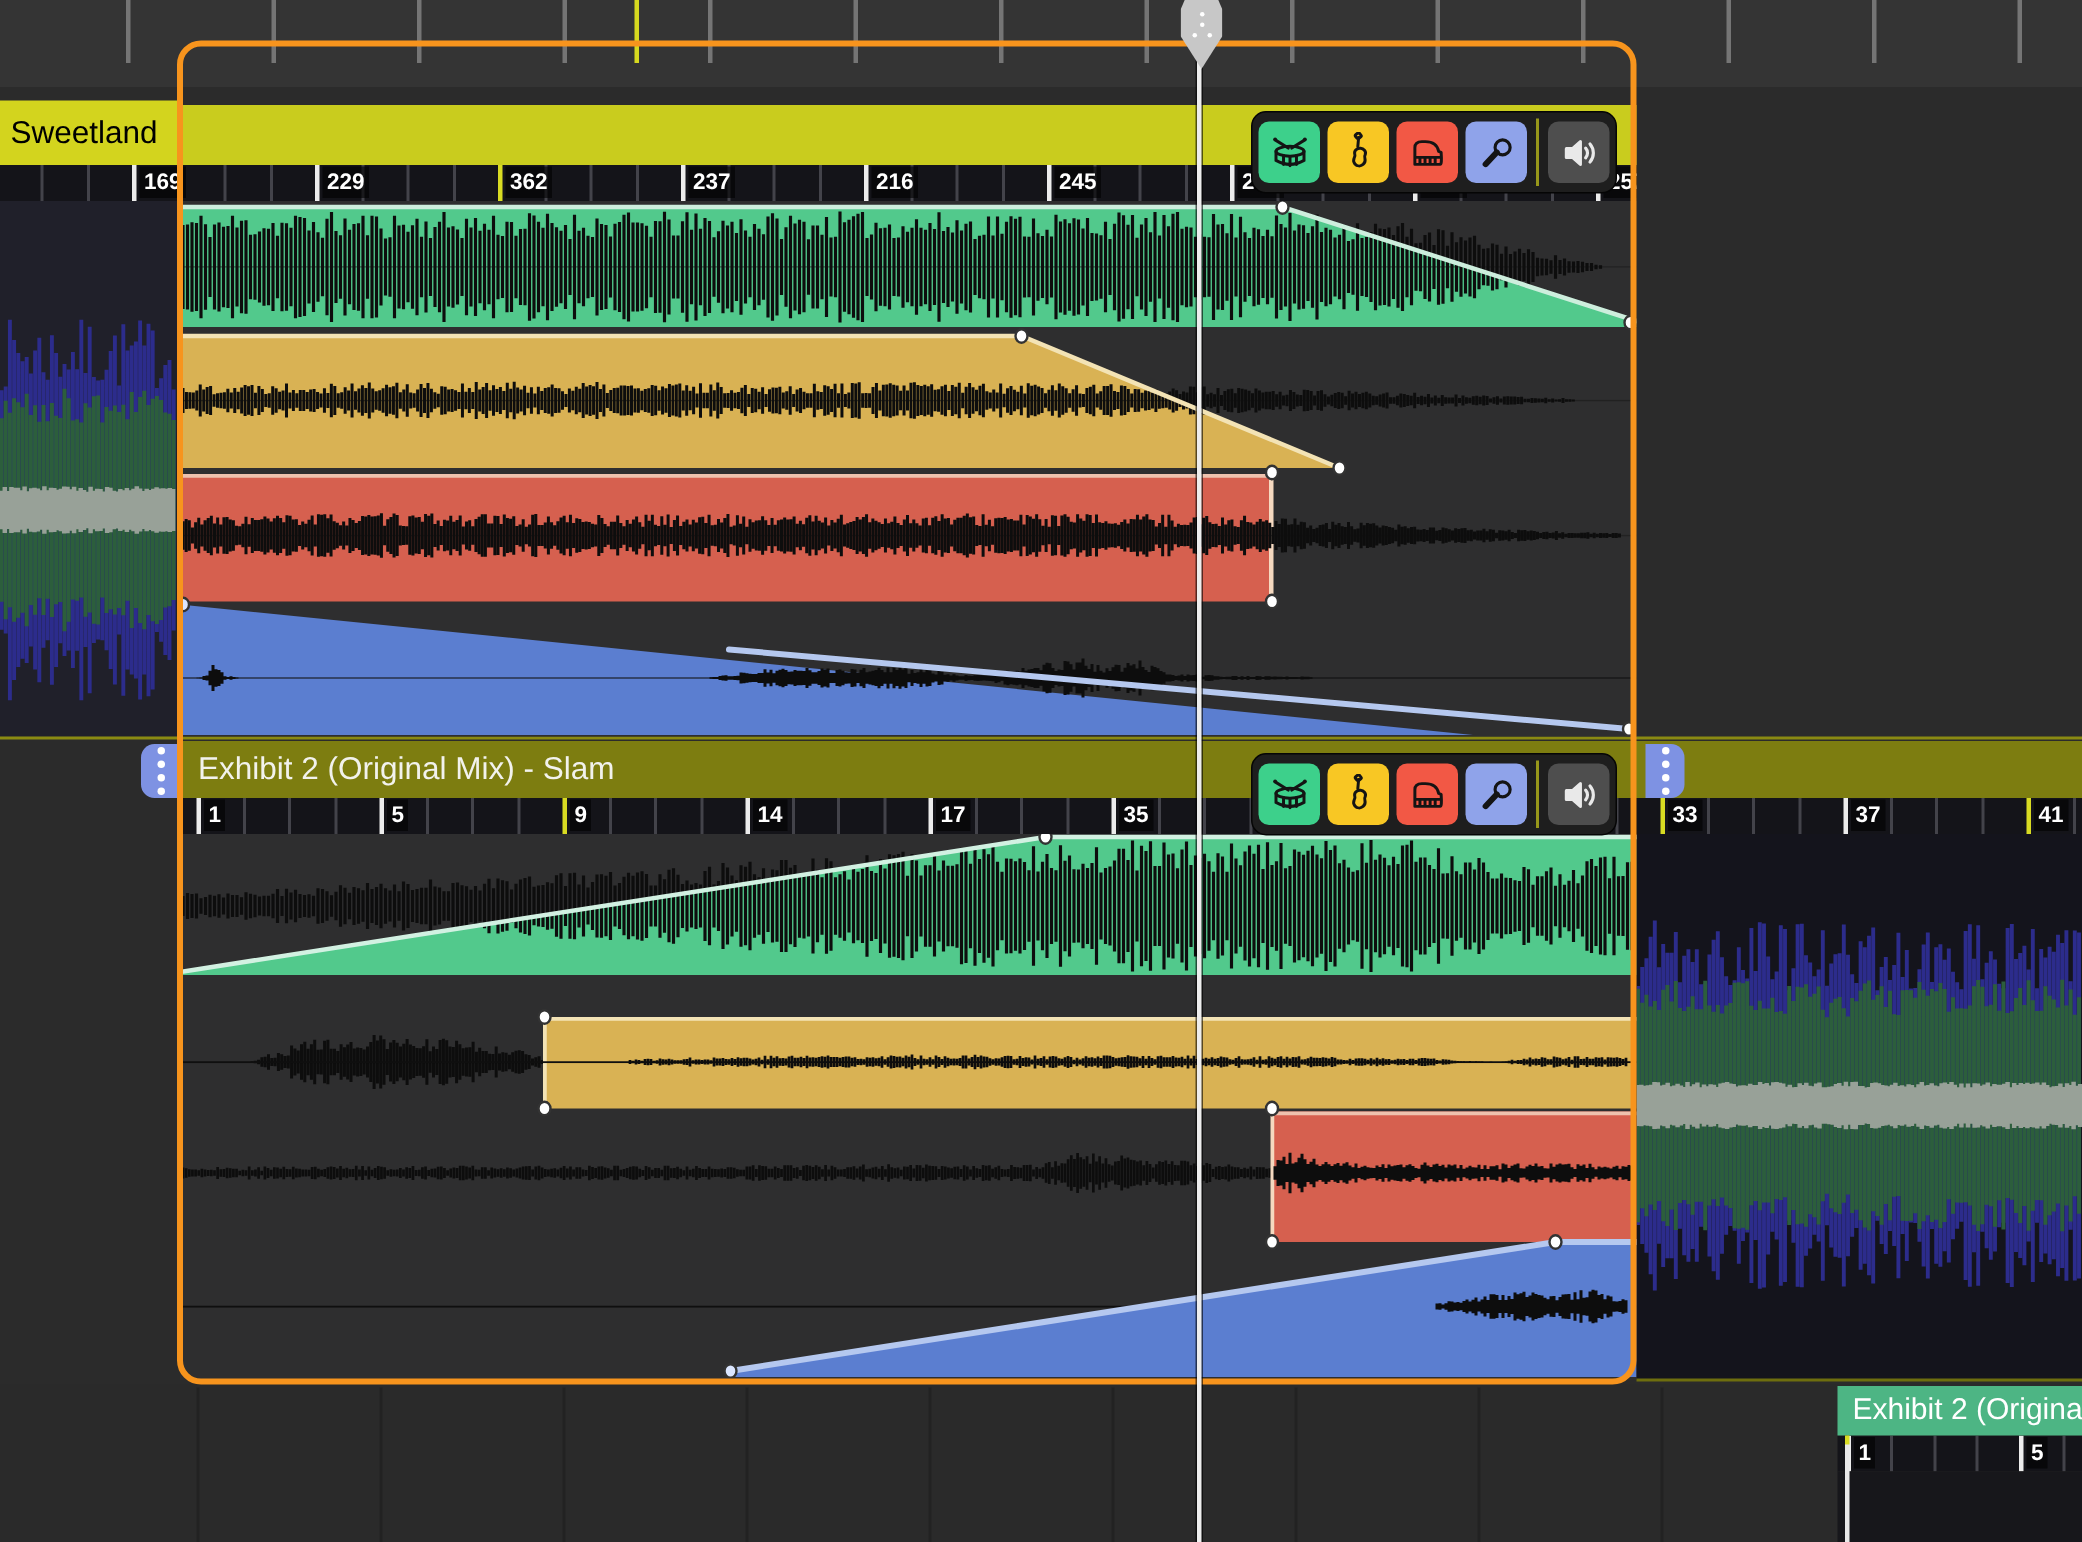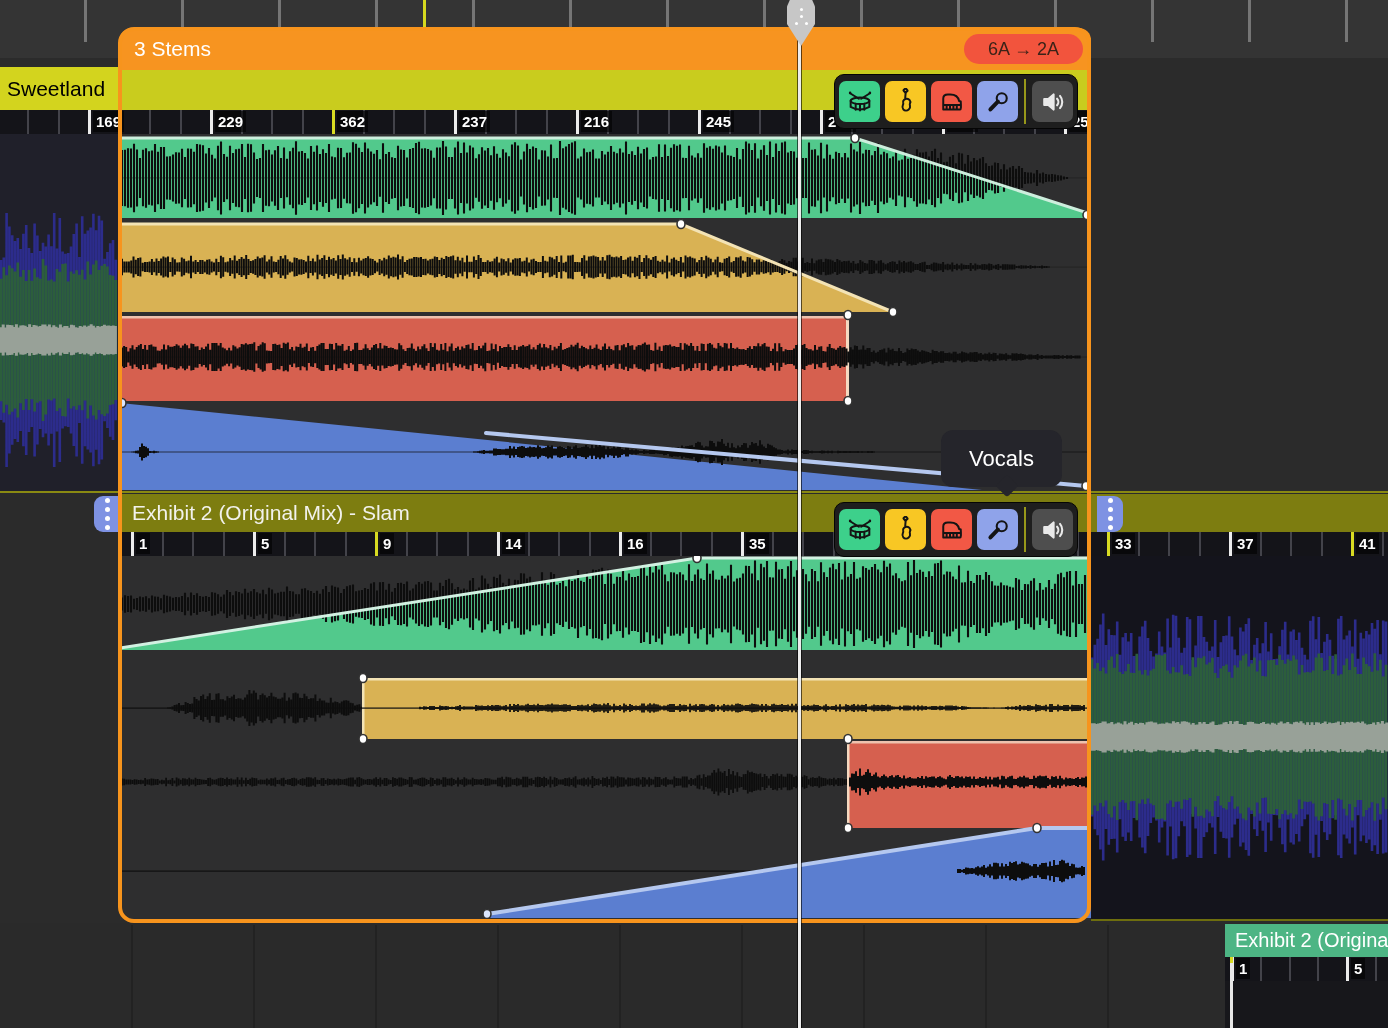--- a/index.html
+++ b/index.html
@@ -154,21 +154,21 @@
       <div class="r-min" style="left: 1261.5px;"></div>
       <div class="r-maj" style="left: 11px;"></div>
       <div class="r-lab" style="left: 16px;">1</div>
       <div class="r-maj" style="left: 133px;"></div>
       <div class="r-lab" style="left: 138px;">5</div>
       <div class="r-maj yellow" style="left: 255px;"></div>
       <div class="r-lab" style="left: 260px;">9</div>
       <div class="r-maj" style="left: 377px;"></div>
       <div class="r-lab" style="left: 382px;">14</div>
       <div class="r-maj" style="left: 499px;"></div>
-      <div class="r-lab" style="left: 504px;">16</div>
+      <div class="r-lab" style="left: 504px;">17</div>
       <div class="r-maj" style="left: 621px;"></div>
       <div class="r-lab" style="left: 626px;">35</div>
       <div class="r-maj" style="left: 743px;"></div>
       <div class="r-lab" style="left: 748px;">25</div>
       <div class="r-maj" style="left: 865px;"></div>
       <div class="r-lab" style="left: 870px;">29</div>
       <div class="r-maj yellow" style="left: 987px;"></div>
       <div class="r-lab" style="left: 992px;">33</div>
       <div class="r-maj" style="left: 1109px;"></div>
       <div class="r-lab" style="left: 1114px;">37</div>
@@ -198,24 +198,20 @@
         <ellipse cx="728" cy="272" rx="4" ry="4.5" fill="#fff" stroke="#333" stroke-width="1.6"></ellipse>
         <rect x="0" y="314.5" width="971" height="1.2" fill="#0f0f0f" opacity="1"></rect>
         <path d="M367,358 L917,272 L971,272 L971,362 L367,362 Z" fill="#5b7ed0"></path>
         <path d="M838.0,313.0V317.0M840.0,312.9V317.1M842.0,313.7V316.3M844.0,312.9V317.1M846.0,311.5V318.5M848.0,311.7V318.3M850.0,312.3V317.7M852.0,312.0V318.0M854.0,312.5V317.5M856.0,311.3V318.7M858.0,310.3V319.7M860.0,311.6V318.4M862.0,310.5V319.5M864.0,309.0V321.0M866.0,311.7V318.3M868.0,310.4V319.6M870.0,308.3V321.7M872.0,310.6V319.4M874.0,306.8V323.2M876.0,306.8V323.2M878.0,307.3V322.7M880.0,310.6V319.4M882.0,307.3V322.7M884.0,310.6V319.4M886.0,308.0V322.0M888.0,310.0V320.0M890.0,305.7V324.3M892.0,306.9V323.1M894.0,306.1V323.9M896.0,305.2V324.8M898.0,308.6V321.4M900.0,307.7V322.3M902.0,305.7V324.3M904.0,306.6V323.4M906.0,307.3V322.7M908.0,307.6V322.4M910.0,309.2V320.8M912.0,310.2V319.8M914.0,308.1V321.9M916.0,308.0V322.0M918.0,310.8V319.2M920.0,308.7V321.3M922.0,307.0V323.0M924.0,306.9V323.1M926.0,306.7V323.3M928.0,310.5V319.5M930.0,305.5V324.5M932.0,310.1V319.9M934.0,304.1V325.9M936.0,309.1V320.9M938.0,308.8V321.2M940.0,305.0V325.0M942.0,303.8V326.2M944.0,304.4V325.6M946.0,307.3V322.7M948.0,306.7V323.3M950.0,310.1V319.9M952.0,307.7V322.3M954.0,308.3V321.7M956.0,311.5V318.5M958.0,311.7V318.3M960.0,311.4V318.6M962.0,310.1V319.9M964.0,310.9V319.1" stroke="#0d0d0d" stroke-width="2" fill="none" opacity="1"></path>
         <polyline points="367,358 917,272 971,272" fill="none" stroke="#b5c8ef" stroke-width="4" stroke-linecap="round"></polyline>
         <ellipse cx="367" cy="358" rx="4" ry="4.5" fill="#dbe6ff" stroke="#333" stroke-width="1.6"></ellipse>
         <ellipse cx="917" cy="272" rx="4" ry="4.5" fill="#fff" stroke="#333" stroke-width="1.6"></ellipse>
       </svg>
   </div>
 
-  <div class="abs" id="headerA">
-    <span id="titleA">3 Stems</span>
-    <span id="badgeA">6A → 2A</span>
-  </div>
   <div class="abs" id="stripA"></div>
   <div class="abs" id="sweetland">Sweetland</div>
   <div class="abs ruler" id="rulerA">
       <div class="r-min" style="left: 27px;"></div>
       <div class="r-min" style="left: 57.5px;"></div>
       <div class="r-min" style="left: 118.5px;"></div>
       <div class="r-min" style="left: 149px;"></div>
       <div class="r-min" style="left: 179.5px;"></div>
       <div class="r-min" style="left: 240.5px;"></div>
       <div class="r-min" style="left: 271px;"></div>
@@ -423,21 +419,18 @@
         <svg viewBox="0 0 24 24">
           <g fill="none" stroke="#e9e9e9" stroke-width="1.8" stroke-linecap="round" stroke-linejoin="round">
             <path d="M4.5 9.5 H8 L12.5 5.5 V18.5 L8 14.5 H4.5 Z" fill="#e9e9e9"></path>
             <path d="M15.5 9.2 a4.2 4.2 0 0 1 0 5.6"></path>
             <path d="M18 6.8 a8 8 0 0 1 0 10.4"></path>
           </g>
         </svg>
       </div>
     </div>
 
-  <div class="abs" id="tooltip">
-    <span>Vocals</span>
-  </div>
 
   <div class="abs" id="ph-marker">
       <div id="ph-dots"></div>
     </div>
   <div class="abs" id="ph-line"></div>
 </div>
 
 </body></html>

